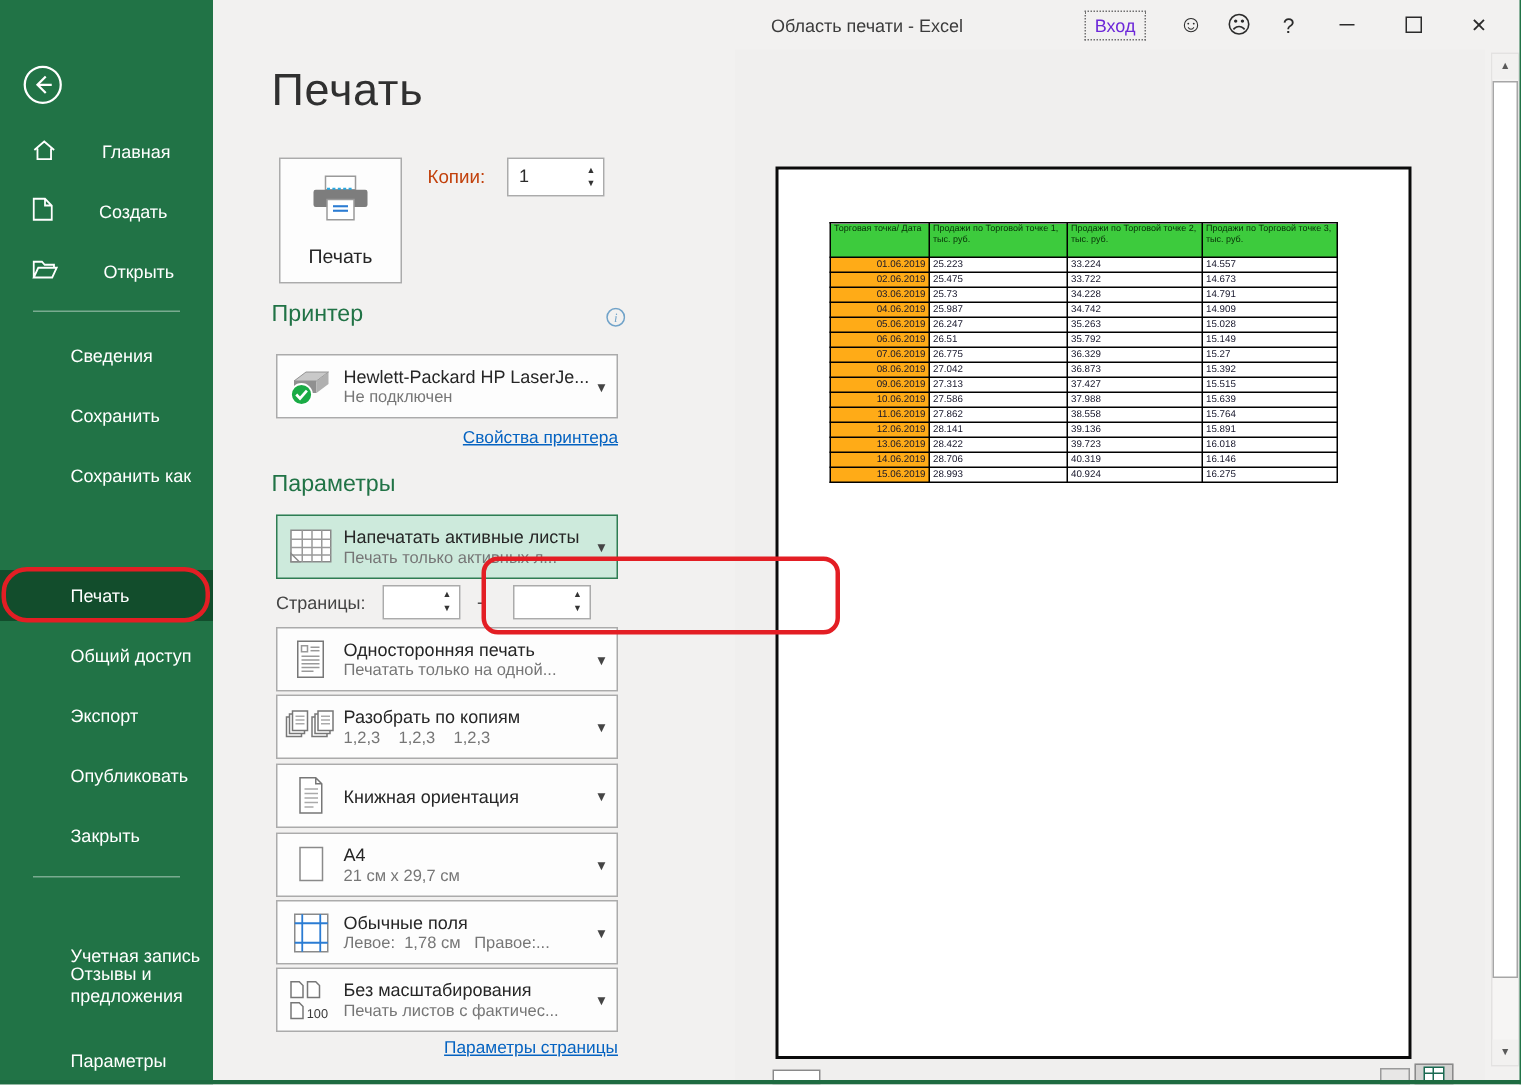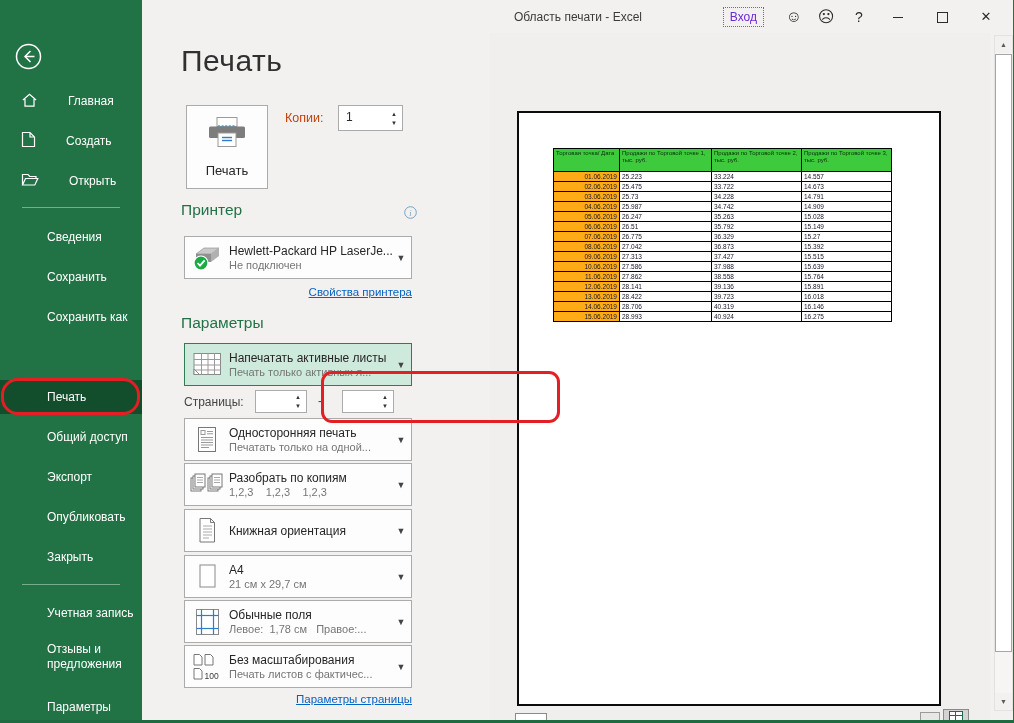--- a/index.html
+++ b/index.html
@@ -162,21 +162,21 @@
     </div>
     <div class="nav-row" style="top:540px">
       <span class="lbl">Закрыть</span>
     </div>
     <div class="nav-row" style="top:500px">
       <span class="lbl">Опубликовать</span>
     </div>
 
     <div class="nav-divider" style="top:584px"></div>
 
-    <div class="nav-row" style="top:596px">
+    <div class="nav-row" style="top:620px">
       <span class="lbl">Учетная запись</span>
     </div>
     <div class="nav-row" style="top:634px;height:46px;width:110px">
       <span class="lbl">Отзывы и предложения</span>
     </div>
     <div class="nav-row" style="top:690px">
       <span class="lbl">Параметры</span>
     </div>
 
     <div class="red-ring" id="ring-sidebar"></div>

